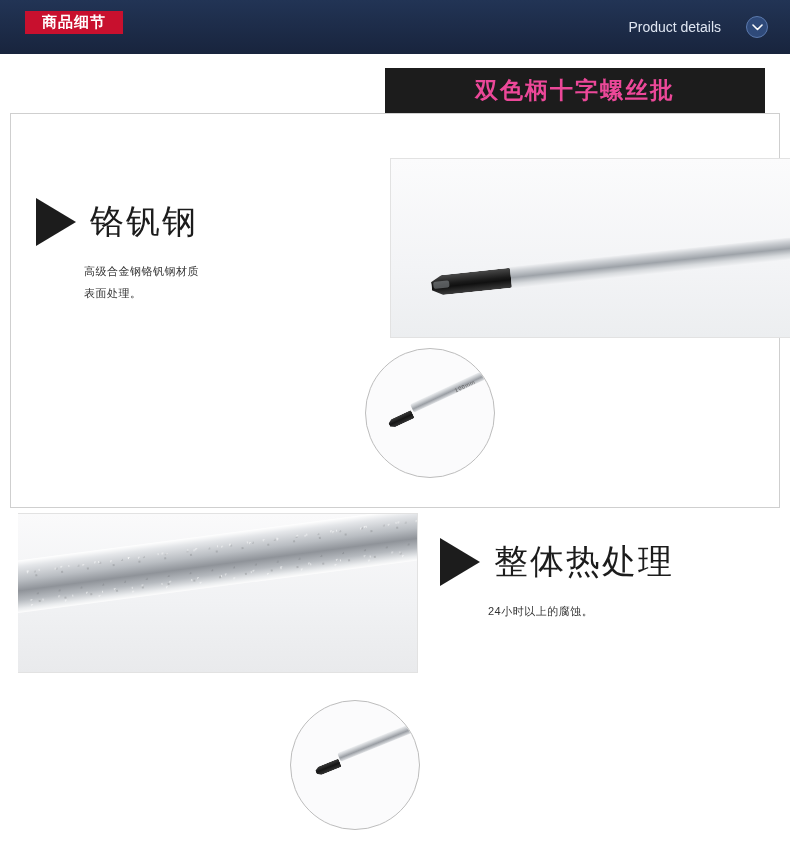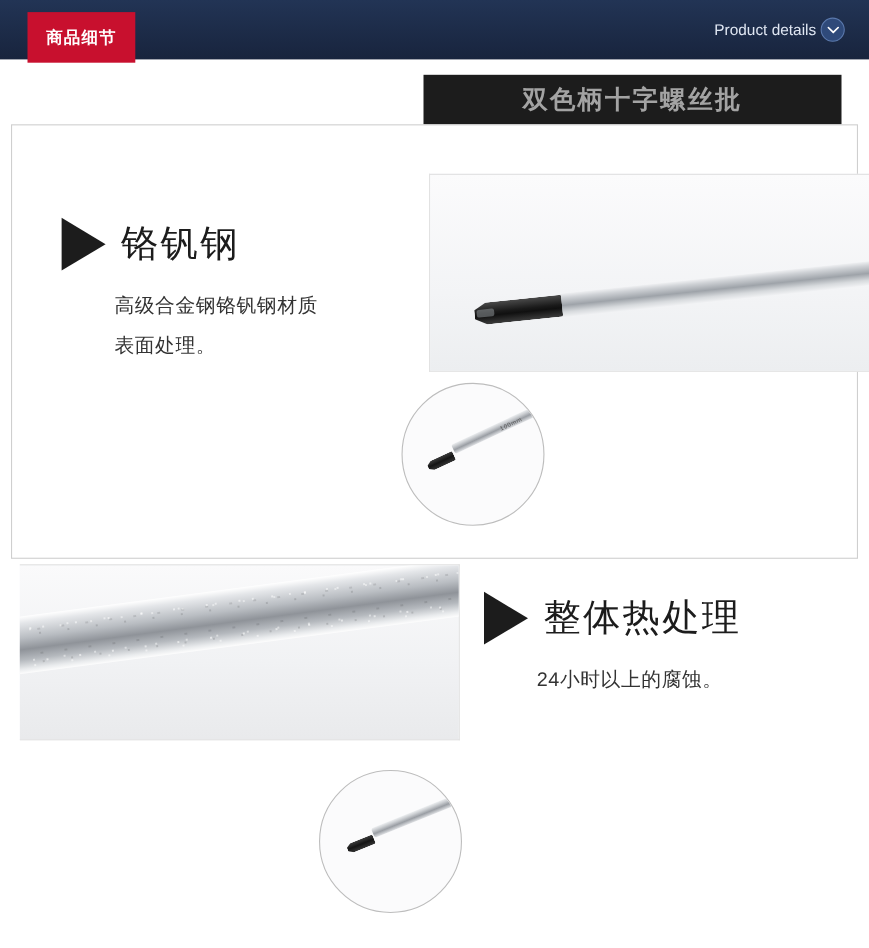--- a/index.html
+++ b/index.html
@@ -23,38 +23,38 @@
     height: 54px;
     background: #1b2a4a;
     background: linear-gradient(180deg, #223455 0%, #18243d 100%);
     box-sizing: border-box;
   }
   .header-tab {
     position: absolute;
     left: 25px;
     top: 11px;
     width: 98px;
-    height: 46px;
+    height: 23px;
     background: #c8102e;
     color: #ffffff;
     font-size: 15px;
     font-weight: bold;
     display: flex;
     align-items: center;
     justify-content: center;
     letter-spacing: 1px;
   }
   .header-right {
     position: absolute;
     right: 22px;
     top: 0;
     height: 54px;
     display: flex;
     align-items: center;
-    gap: 4px;
+    gap: 25px;
   }
   .header-right-label {
     color: #dfe6f2;
     font-size: 14px;
   }
   .chev-circle {
     width: 20px;
     height: 20px;
     border-radius: 50%;
     background: #2f4a7a;
@@ -66,21 +66,21 @@
   .chev-circle svg { display: block; }
 
   
   .title-plate {
     position: absolute;
     left: 385px;
     top: 68px;
     width: 380px;
     height: 45px;
     background: #1c1c1c;
-    color: #a3a3a3;
+    color: #ec4899;
     display: flex;
     align-items: center;
     justify-content: center;
     font-size: 23px;
     letter-spacing: 2px;
     font-weight: bold;
   }
 
   
   .frame {
@@ -89,21 +89,21 @@
     top: 113px;
     width: 770px;
     height: 395px;
     border: 1px solid #cfcfcf;
     box-sizing: border-box;
   }
 
   
   .sec1-text {
     position: absolute;
-    left: 56px;
+    left: 36px;
     top: 198px;
     width: 320px;
   }
   .heading-row {
     display: flex;
     align-items: center;
     gap: 14px;
   }
   .tri {
     width: 0;
@@ -112,21 +112,21 @@
     border-top: 24px solid transparent;
     border-bottom: 24px solid transparent;
   }
   .heading-text {
     font-size: 34px;
     color: #1c1c1c;
     letter-spacing: 2px;
     font-family: "DejaVu Sans", sans-serif;
   }
   .body-text {
-    font-size: 18px;
+    font-size: 11px;
     color: #333;
     line-height: 2.0;
     margin-top: 14px;
     margin-left: 48px;
     letter-spacing: 0.5px;
   }
   .body-text div { white-space: nowrap; }
 
   
   .photo {

